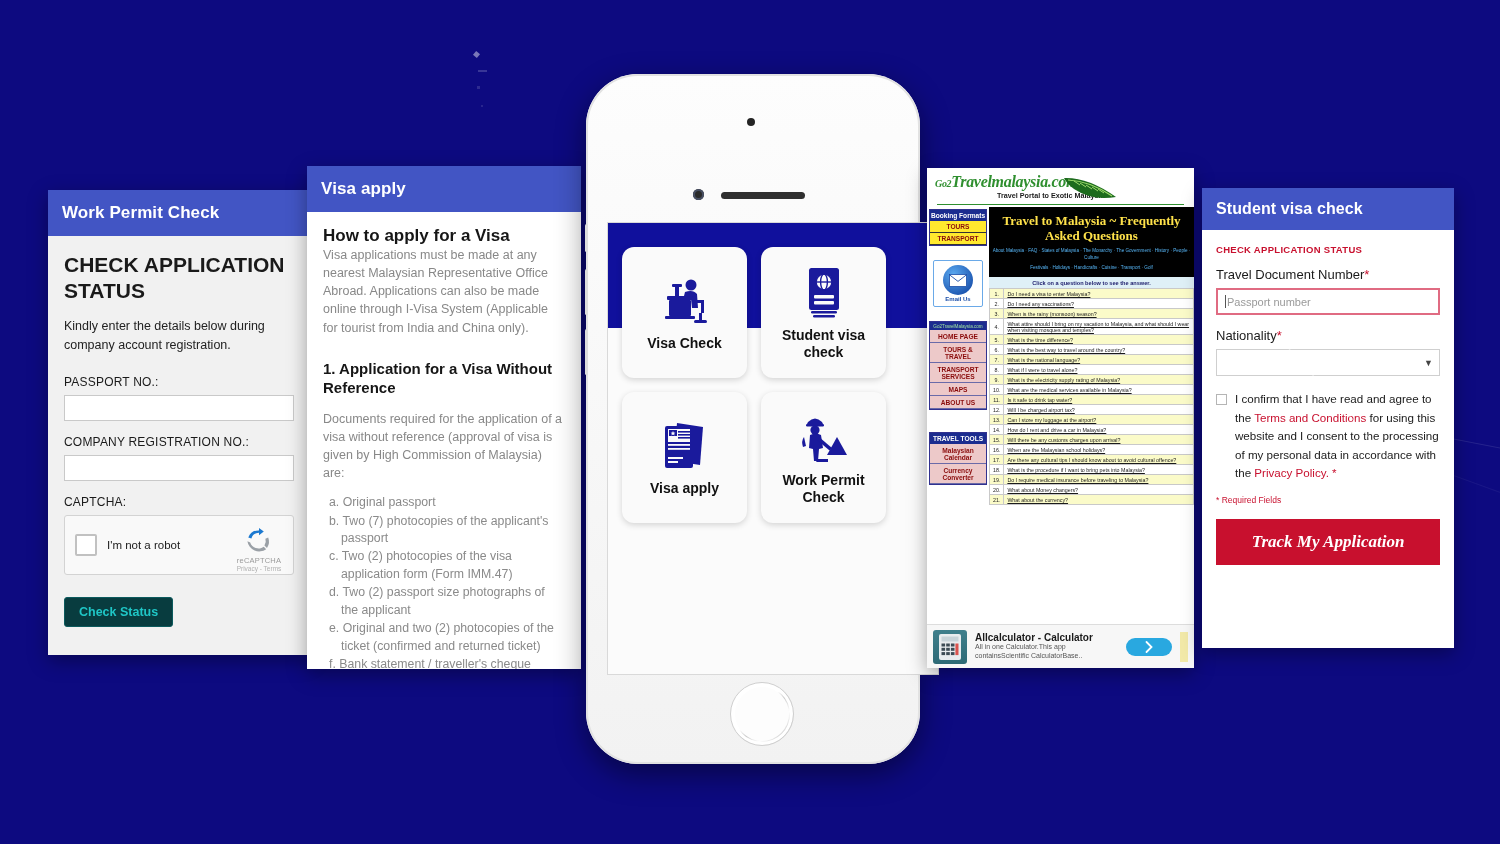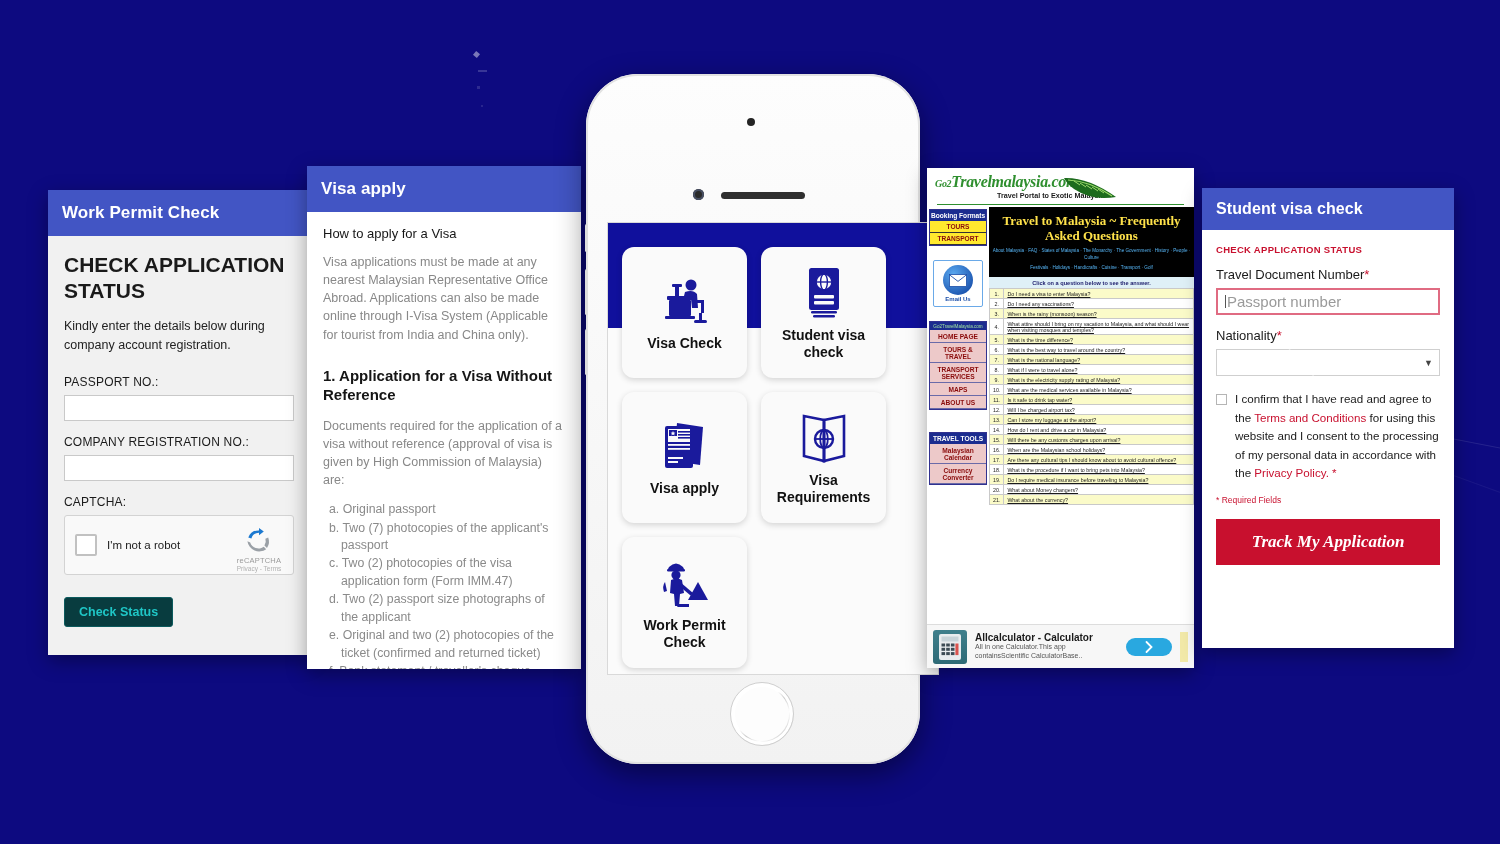--- a/index.html
+++ b/index.html
@@ -79,21 +79,21 @@
   .btn-check {
     margin-top: 22px; background: #083c3f; color: #1fc6c6;
     border: 1px solid #0b5a5d; border-radius: 3px;
     font-size: 12.5px; font-weight: 600; padding: 7px 14px;
     display: inline-block; cursor: pointer;
   }
 
   
   #p-visaapply { left: 307px; top: 166px; width: 274px; height: 503px; }
   .va-body { padding: 14px 16px; }
-  .va-h1 { font-size: 13px; font-weight: 400; color:#161616; margin-bottom: 12px; }
+  .va-h1 { font-size: 17px; font-weight: 700; color:#161616; margin-bottom: 0; }
   .va-p { font-size: 12.5px; color:#888; line-height: 1.45; }
   .va-h2 { font-size: 15px; font-weight: 700; color:#161616; margin: 22px 0 12px; line-height:1.3; }
   .va-list { list-style: none; margin-top: 12px; }
   .va-list li {
     font-size: 12.3px; color:#8a8a8a; line-height: 1.42;
     padding-left: 18px; text-indent: -12px; margin-bottom: 1px;
   }
 
   
   #phone {
@@ -188,21 +188,21 @@
 
   
   #p-student { left: 1202px; top: 188px; width: 252px; height: 460px; }
   #p-student .panel-header { padding: 12px 14px; font-size:16px;}
   .sv-body { padding: 14px 14px 0; }
   .sv-kicker { font-size: 9.5px; font-weight: 700; color:#c8102e; letter-spacing:.3px; margin-bottom: 12px; }
   .sv-label { font-size: 13px; color:#1a1a1a; margin-bottom: 6px; }
   .req { color:#c8102e; }
   .sv-input {
     width: 100%; height: 27px; border: 2px solid #e06b82; background:#fff;
-    font-size: 15px; color:#9a9a9a; padding: 0 7px; display:flex; align-items:center;
+    font-size: 11px; color:#9a9a9a; padding: 0 7px; display:flex; align-items:center;
     margin-bottom: 13px;
     text-align: right;
   }
   .sv-caret { width:1px; height:13px; background:#555; margin-right:1px;}
   .sv-select {
     width:100%; height: 27px; border:1px solid #cfcfcf; background:#fff;
     display:flex; align-items:center; justify-content:flex-end; padding-right:6px; margin-bottom: 14px;
   }
   .sv-consent { display:flex; gap:8px; font-size:11.6px; color:#1a1a1a; line-height:1.6; }
   .sv-cb { width: 11px; height: 11px; border:1px solid #b5b5b5; background:#fff; flex:none; margin-top: 4px;}
@@ -336,33 +336,20 @@
             <rect x="21" y="17" width="12" height="1.6" fill="#1a1a9c"></rect>
             <rect x="11" y="24" width="22" height="1.8" fill="#fafafa"></rect>
             <rect x="11" y="28" width="22" height="1.8" fill="#fafafa"></rect>
             <rect x="11" y="37" width="15" height="2" fill="#fafafa"></rect>
             <rect x="11" y="41" width="10" height="2" fill="#fafafa"></rect>
           </svg>
         </div>
         <div class="lbl">Visa apply</div>
       </div>
 
-      <div class="tile">
-        <div class="ic">
-          <svg width="50" height="52" viewBox="0 0 50 52" fill="#1a1a9c">
-            <path d="M25 8 L5 4 v40 l20 5z" fill="none" stroke="#1a1a9c" stroke-width="2.6"></path>
-            <path d="M25 8 L45 4 v40 l-20 5z" fill="none" stroke="#1a1a9c" stroke-width="2.6"></path>
-            <line x1="25" y1="8" x2="25" y2="49" stroke="#1a1a9c" stroke-width="2.2"></line>
-            <circle cx="25" cy="27" r="9" fill="none" stroke="#1a1a9c" stroke-width="2.4"></circle>
-            <ellipse cx="25" cy="27" rx="3.8" ry="9" fill="none" stroke="#1a1a9c" stroke-width="1.8"></ellipse>
-            <line x1="16" y1="27" x2="34" y2="27" stroke="#1a1a9c" stroke-width="1.8"></line>
-          </svg>
-        </div>
-        <div class="lbl">Visa Requirements</div>
-      </div>
 
       <div class="tile">
         <div class="ic">
           <svg width="56" height="50" viewBox="0 0 56 50" fill="#1a1a9c">
             <path d="M12 9 q7-7 14 0 l1 2 h-16z"></path>
             <rect x="10" y="11" width="18" height="2.6" rx="1.3"></rect>
             <circle cx="19" cy="17" r="4.6"></circle>
             <path d="M14 22 q6-3 11 0 l2 13 -4 1 -1 12h-4l-1-12-4-1z"></path>
             <path d="M23 24 l13 11 -2.5 2.6 -13-11z"></path>
             <path d="M8 24 q-3 4-1 10 l3-1 z"></path>

